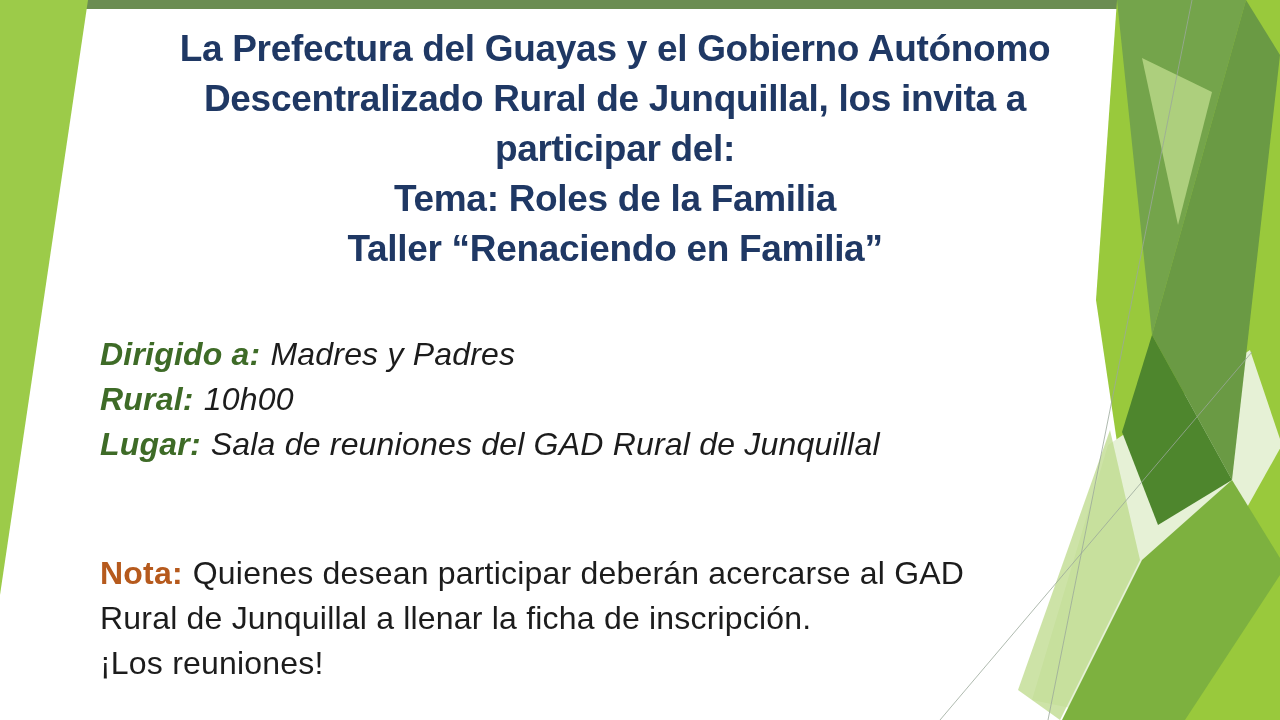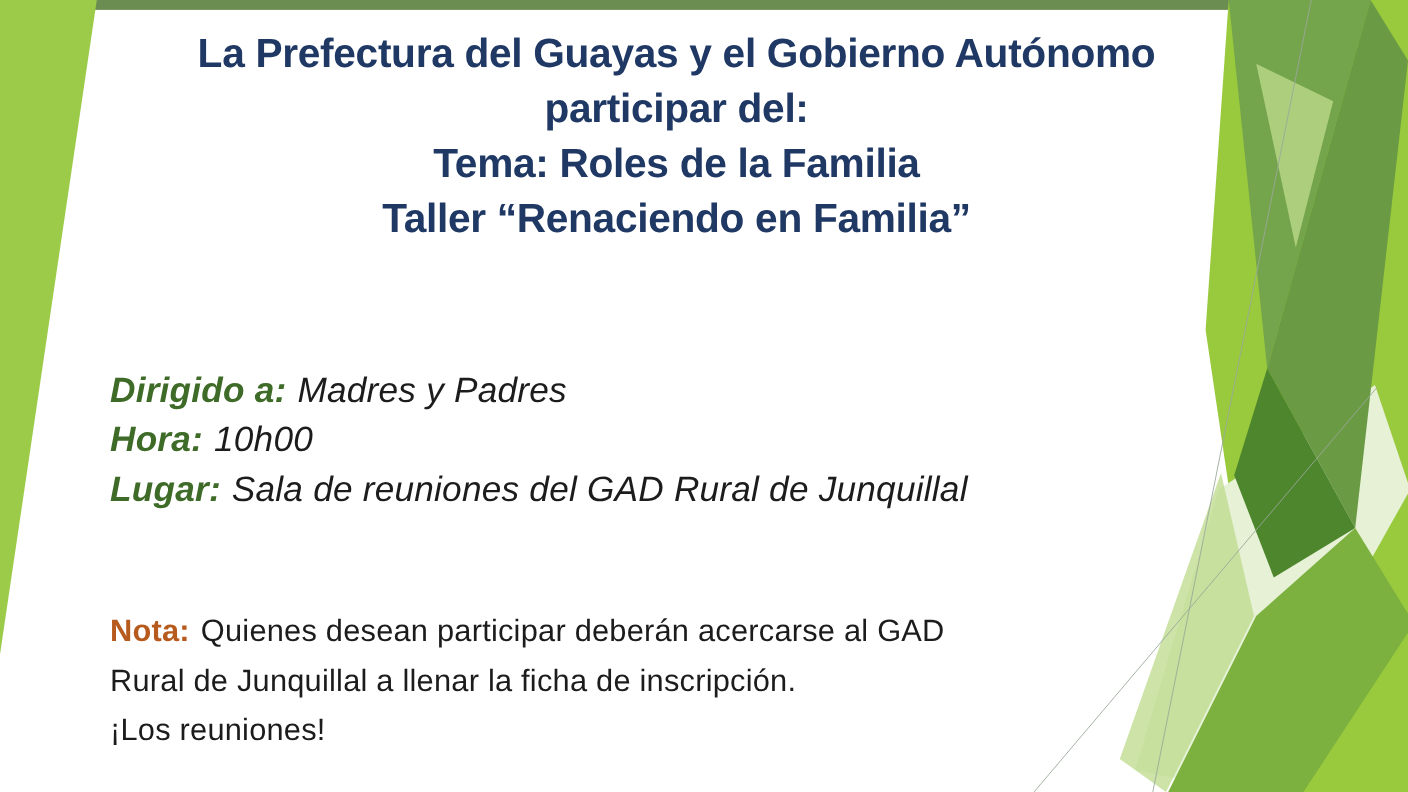--- a/index.html
+++ b/index.html
@@ -13,21 +13,21 @@
     position:absolute;left:95px;top:24px;width:1040px;text-align:center;
     color:#1F3864;font-weight:bold;font-size:37px;line-height:50px;letter-spacing:-0.3px;
   }
   .details{
     position:absolute;left:100px;top:332px;width:1000px;
     font-size:32px;line-height:45px;color:#1c1c1c;letter-spacing:0.2px;font-style:italic;
   }
   .details .lbl{color:#3E6B27;font-weight:bold;margin-right:10px;}
   .note{
     position:absolute;left:100px;top:551px;width:1010px;
-    font-size:28px;line-height:45px;color:#1c1c1c;letter-spacing:0.2px;
+    font-size:32px;line-height:45px;color:#1c1c1c;letter-spacing:0.2px;
   }
   .note .lbl{color:#B65A1D;font-weight:bold;margin-right:10px;}
 </style>
 </head>
 <body>
 
 <div class="slide">
 
   <svg class="decor" viewBox="0 0 1280 720" preserveAspectRatio="none">
 
@@ -54,31 +54,32 @@
     <polygon points="1280,575 1280,720 1185,720" fill="#99C93C"></polygon>
 
     <line x1="1192" y1="0" x2="1048" y2="720" stroke-width="0.8" stroke="#9AA89A"></line>
     <line x1="1252" y1="352" x2="940" y2="720" stroke-width="0.8" stroke="#9AA89A"></line>
   </svg>
 
   <div class="textlayer">
 
     <div class="title">
       <div>La Prefectura del Guayas y el Gobierno Autónomo</div>
+      <div>Descentralizado Rural de Junquillal, los invita a</div>
       <div>participar del:</div>
       <div>Tema: Roles de la Familia</div>
       <div>Taller “Renaciendo en Familia”</div>
     </div>
 
     <div class="details">
       <div>
         <span class="lbl">Dirigido a:</span><span>Madres y Padres</span>
       </div>
       <div>
-        <span class="lbl">Hora:</span><span>10h00</span>
+        <span class="lbl">Rural:</span><span>10h00</span>
       </div>
       <div>
         <span class="lbl">Lugar:</span><span>Sala de reuniones del GAD Rural de Junquillal</span>
       </div>
     </div>
 
     <div class="note">
       <div>
         <span class="lbl">Nota:</span><span>Quienes desean participar deberán acercarse al GAD</span>
       </div>

